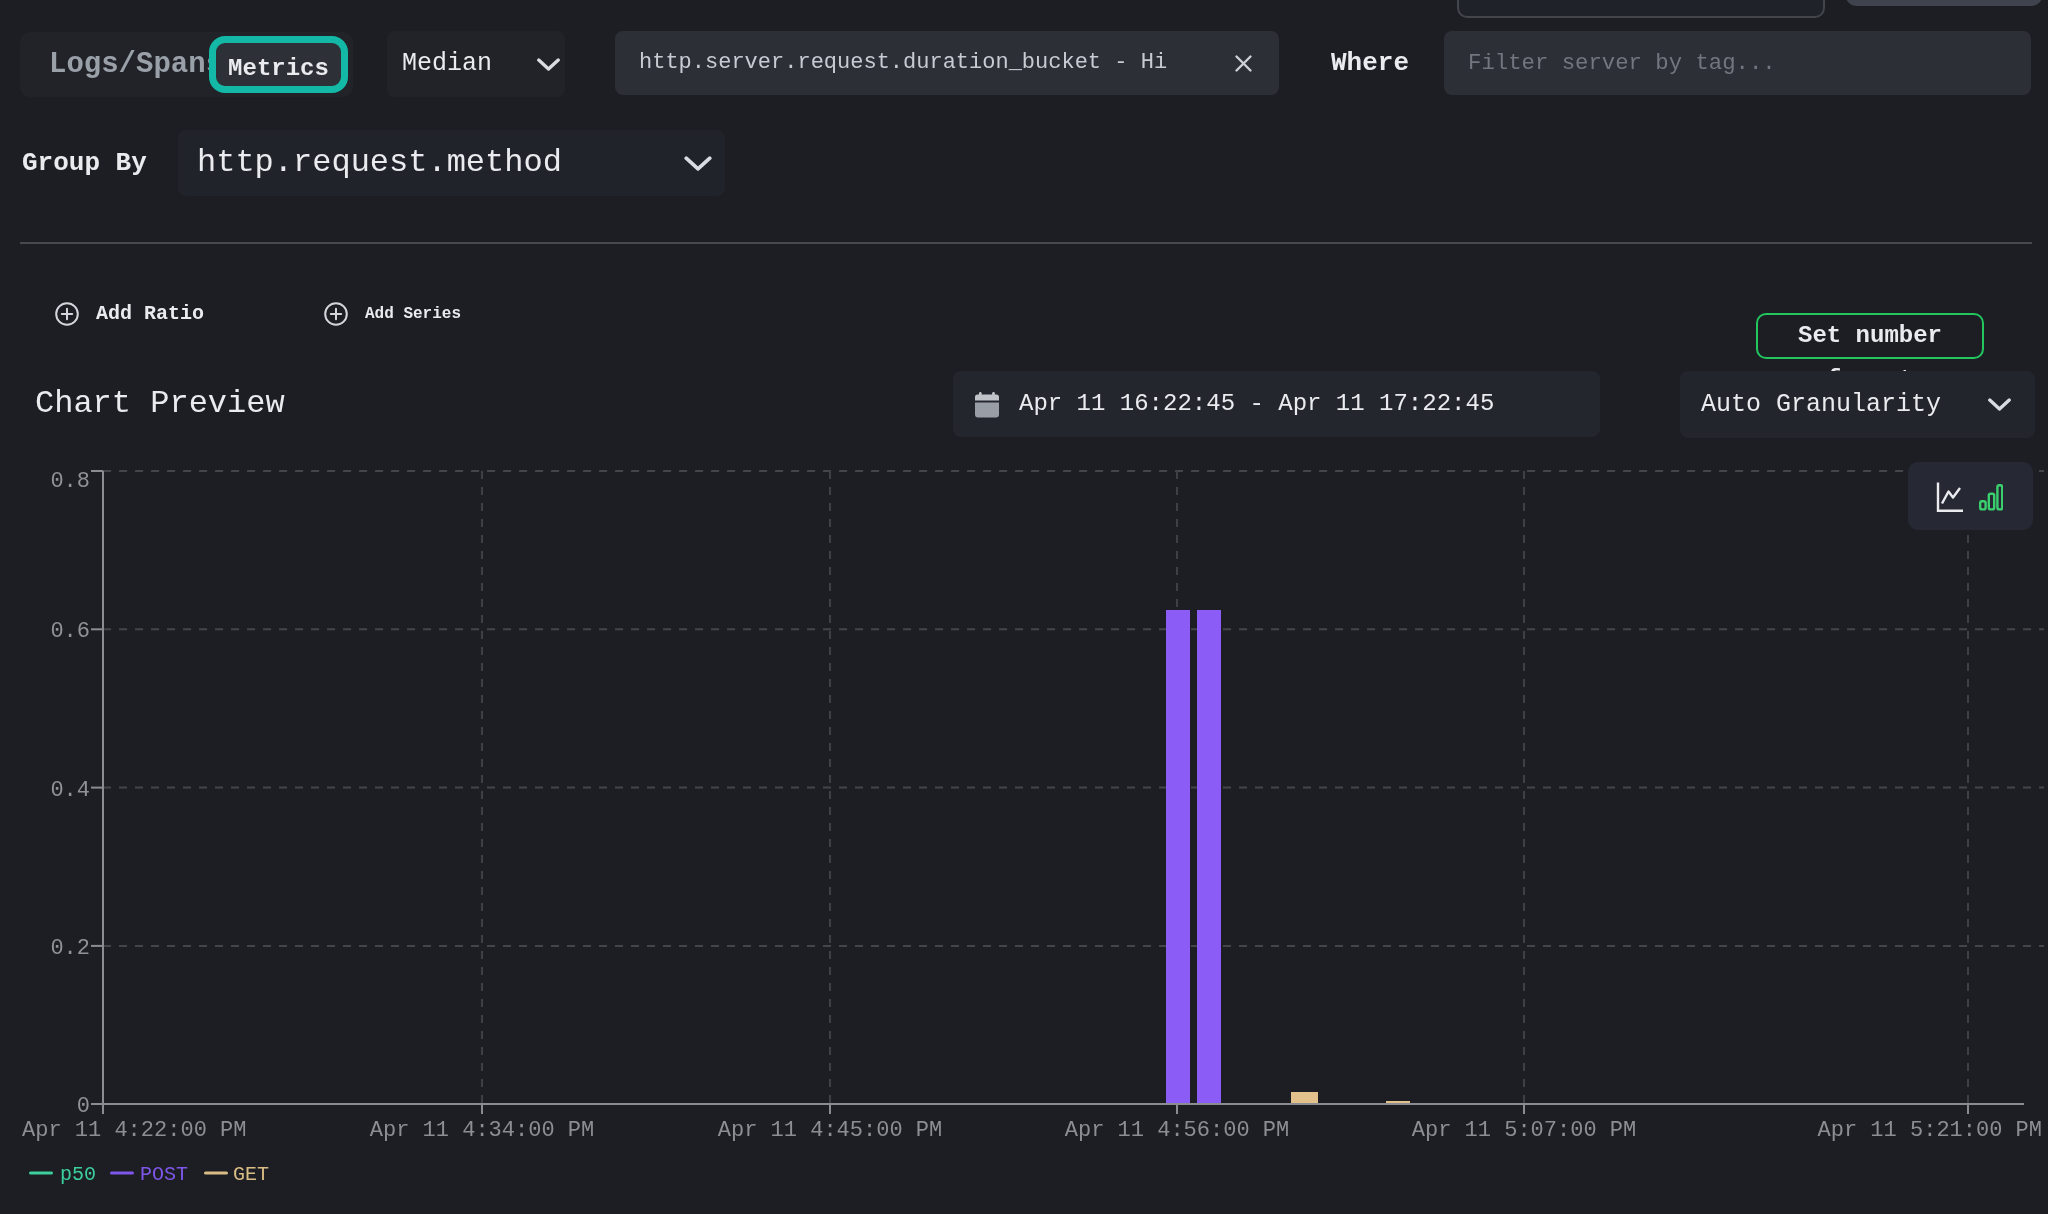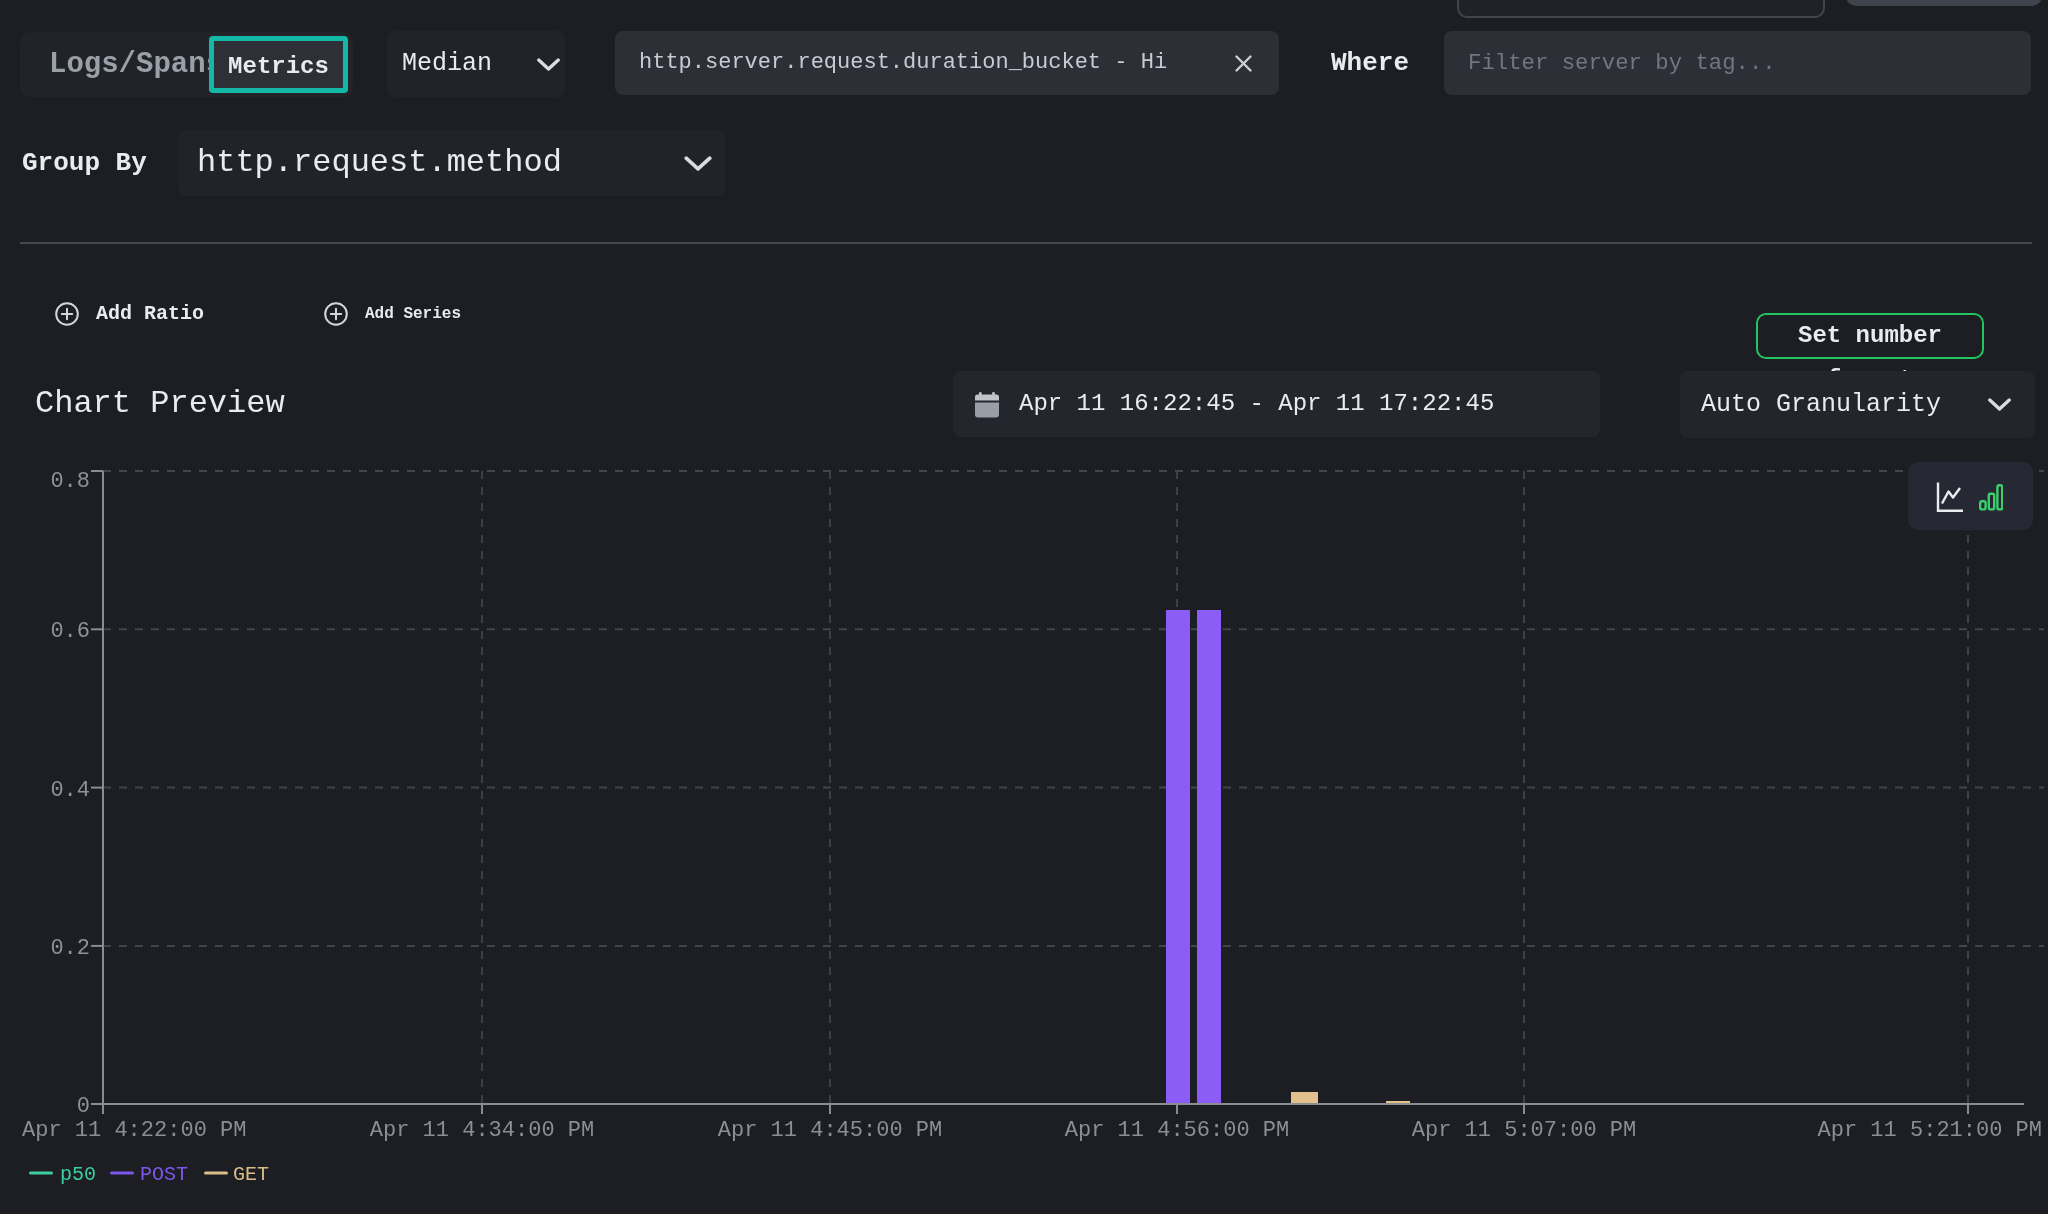--- a/index.html
+++ b/index.html
@@ -12,21 +12,21 @@
   svg { display:block; }
 </style>
 </head>
 <body>
 
 <div class="abs" style="left:1457px; top:-36px; width:368px; height:54px; border:2px solid #43454d; border-radius:10px; background:#20222a;"></div>
 <div class="abs" style="left:1846px; top:-40px; width:196px; height:46px; border-radius:10px; background:#3f434d;"></div>
 
 <div class="abs ctl" style="left:20px; top:32px; width:333px; height:65px; border-radius:10px;"></div>
 <div class="abs bold" style="left:49px; top:32px; height:65px; line-height:65px; color:#9aa0a8; font-size:29px;">Logs/Spans</div>
-<div class="abs" style="left:209px; top:36px; width:139px; height:57px; background:#2e3037; border:5px solid #14b8a6; border-radius:4px; text-align:center; line-height:51px;">
+<div class="abs" style="left:209px; top:36px; width:139px; height:57px; background:#2e3037; border:7px solid #14b8a6; border-radius:16px; text-align:center; line-height:51px;">
   <span class="bold txtw" style="font-size:24px;">Metrics</span>
 </div>
 
 <div class="abs ctl" style="left:387px; top:31px; width:178px; height:66px;"></div>
 <div class="abs txtw" style="left:402px; top:31px; height:66px; line-height:66px; font-size:25px;font-family:Liberation Mono, monospace;">Median</div>
 <svg class="abs" style="left:537px; top:57px;" width="23" height="15" viewBox="0 0 26 14">
     <path d="M2 2 L13 12 L24 2" fill="none" stroke="#d9dce1" stroke-width="3.8" stroke-linecap="round" stroke-linejoin="round"></path>
   </svg>
 
 <div class="abs" style="left:615px; top:31px; width:664px; height:64px; background:#2d2f37; border-radius:8px;"></div>

